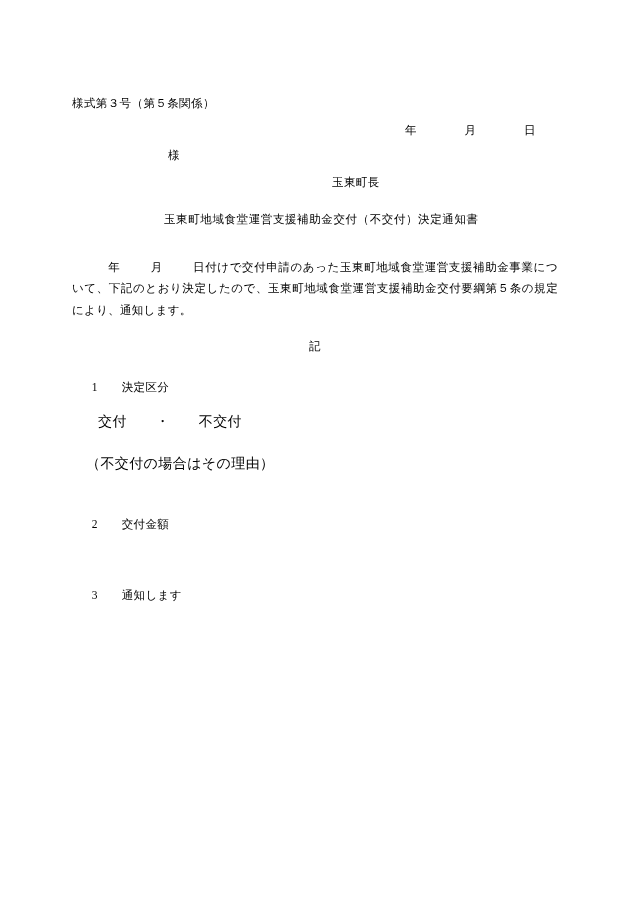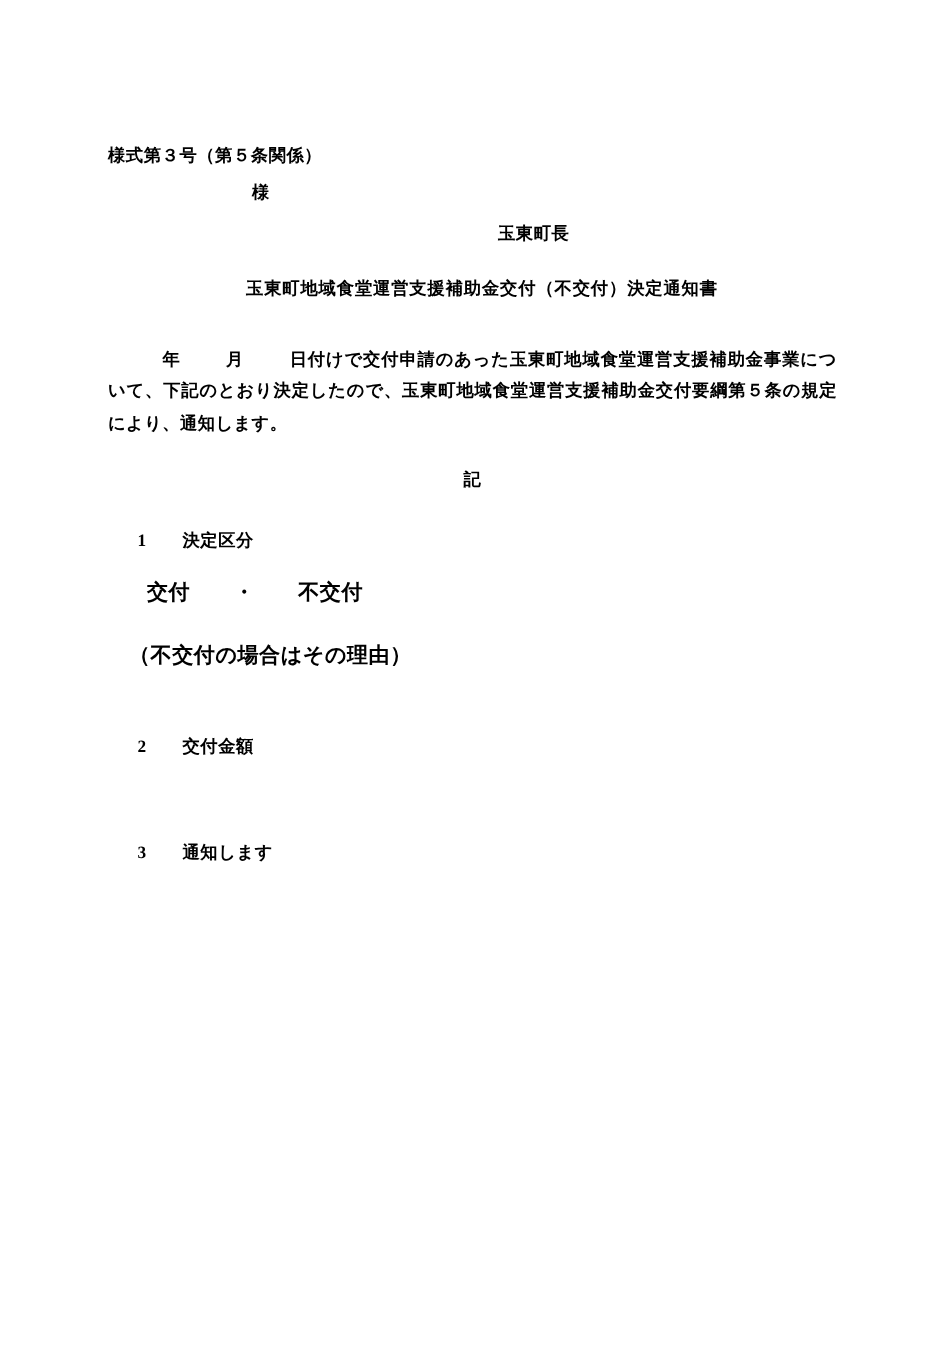--- a/index.html
+++ b/index.html
@@ -13,21 +13,20 @@
     font-family: "Liberation Serif", "DejaVu Serif", serif;
     color: #000000;
     position: relative;
     overflow: hidden;
   }
   .page {
     position: relative;
     width: 630px;
     height: 903px;
     box-sizing: border-box;
-    font-weight: bold;
   }
   .doc-body {
     position: absolute;
     left: 72px;
     top: 96px;
     width: 486px;
   }
   .form-no {
     font-size: 11.5px;
     letter-spacing: 0.4px;
@@ -105,20 +104,21 @@
   .spacer-lg { height: 18px; }
 </style>
 </head>
 <body>
 
 <div class="page">
   <div class="doc-body">
 
     <div class="form-no">様式第３号（第５条関係）</div>
 
+    <div class="date-line">年　　　　月　　　　日</div>
 
     <div class="addressee-line">様</div>
 
     <div class="issuer-line">玉東町長</div>
 
     <div class="doc-title">玉東町地域食堂運営支援補助金交付（不交付）決定通知書</div>
 
     <div class="para">
       <span class="indent"></span><span>年</span><span class="gap"></span><span>月</span><span class="gap"></span><span>日付けで交付申請のあった玉東町地域食堂運営支援補助金事業に</span><span>ついて、下記のとおり決定したので、玉東町地域食堂運営支援補助金交付要綱第５条</span><span>の規定により、通知します。</span>
     </div>

